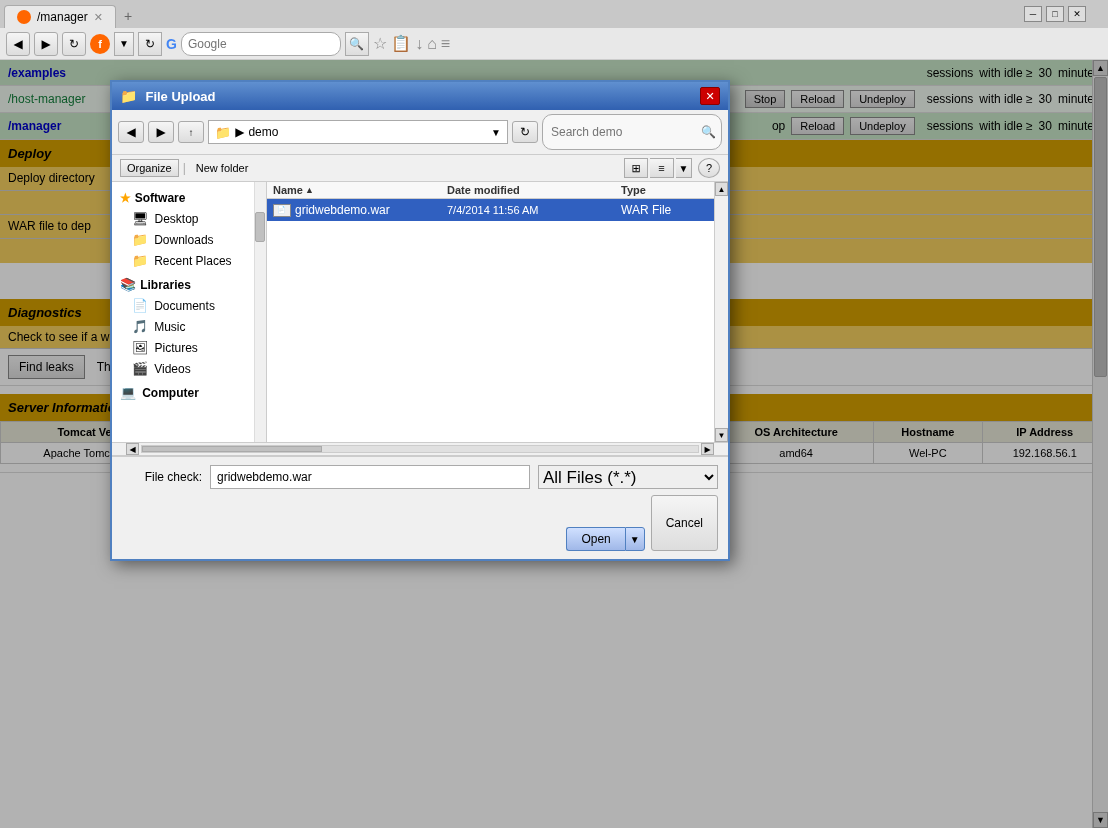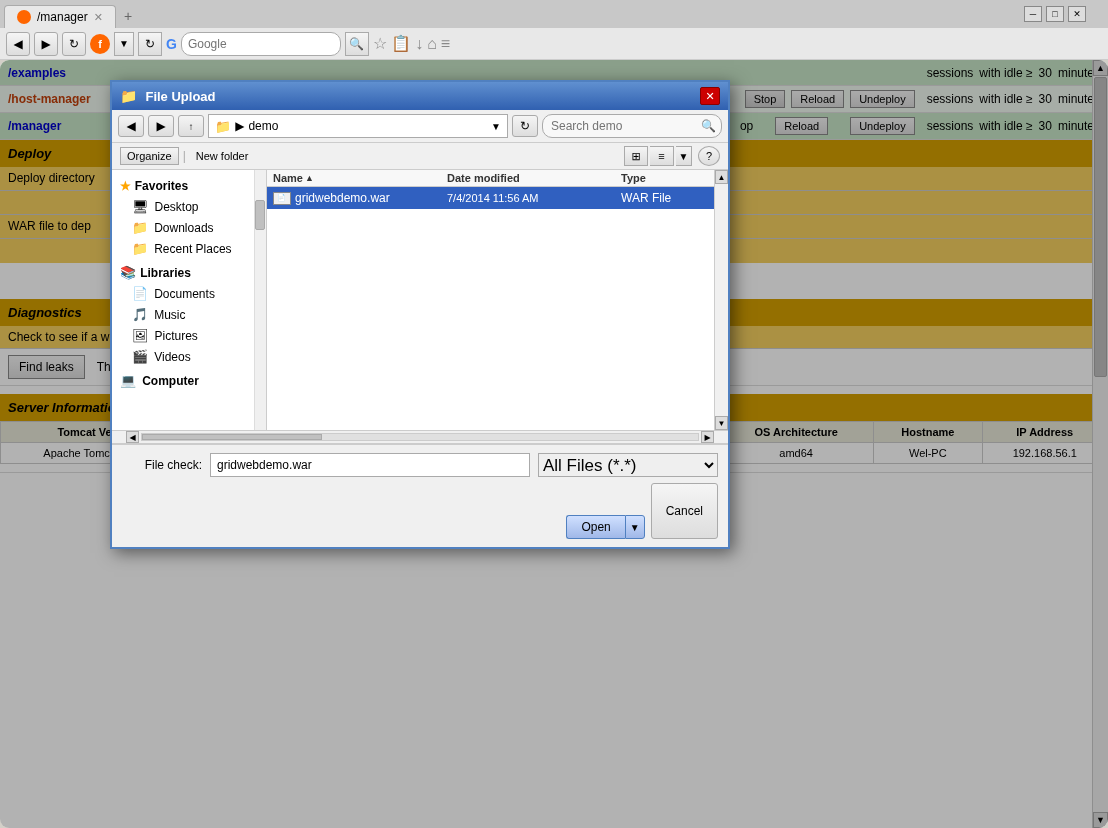--- a/index.html
+++ b/index.html
@@ -32,55 +32,55 @@
     <span style="font-size:14px; color:#4285f4; font-weight:bold;">G</span>
     <input type="text" placeholder="Google" style="width: 160px; height: 24px; border: 1px solid rgb(170, 170, 170); padding: 0px 6px; font-size: 12px; border-radius: 10px;">
     <button style="width:24px; height:24px; border:1px solid #aaa; background:linear-gradient(to bottom,#f5f5f5,#ddd); cursor:pointer; font-size:12px;">🔍</button>
     <span style="font-size:16px; cursor:pointer; color:#888;">☆</span>
     <span style="font-size:16px; cursor:pointer; color:#888;">📋</span>
     <span style="font-size:16px; cursor:pointer; color:#888;">↓</span>
     <span style="font-size:16px; cursor:pointer; color:#888;">⌂</span>
     <span style="font-size:16px; cursor:pointer; color:#888;">≡</span>
   </div>
 
-  <div style="position:relative; height:calc(828px - 60px); overflow:hidden; background:white;border-radius:9px;">
+  <div style="position:relative; height:calc(828px - 60px); overflow:hidden; background:white;">
 
     <div style="width:1108px; overflow-x:hidden;">
 
       <div style="display:flex; align-items:center; background:#c8e6c8; border-bottom:1px solid #ddd; padding:4px 8px; min-height:26px;">
         <a href="#" style="color:#00c; text-decoration:none; font-weight:bold; min-width:120px;">/examples</a>
         <div style="flex:1;"></div>
         <div style="display:flex; align-items:center; gap:6px;">
           <span>sessions</span>
           <span>with idle ≥</span>
           <span>30</span>
           <span>minutes</span>
         </div>
       </div>
 
       <div style="display:flex; align-items:center; background:#f0f8f0; border-bottom:1px solid #ddd; padding:4px 8px; min-height:26px;">
-        <a href="#" style="color:#c2410c; text-decoration:none; font-weight:bold; min-width:120px;">/host-manager</a>
+        <a href="#" style="color:#15803d; text-decoration:none; font-weight:normal; min-width:120px;">/host-manager</a>
         <div style="flex:1;"></div>
         <div style="display:flex; align-items:center; gap:6px;">
           <button style="padding:2px 8px; border:1px solid #888; background:linear-gradient(to bottom,#e8e8e8,#ccc); cursor:pointer; font-size:11px;">Stop</button>
           <button style="padding:2px 8px; border:1px solid #888; background:linear-gradient(to bottom,#f5f5f5,#ddd); cursor:pointer; font-size:11px;">Reload</button>
           <button style="padding:2px 8px; border:1px solid #888; background:linear-gradient(to bottom,#f5f5f5,#ddd); cursor:pointer; font-size:11px;">Undeploy</button>
         </div>
         <div style="display:flex; align-items:center; gap:6px; margin-left:12px;">
           <span>sessions</span>
           <span>with idle ≥</span>
           <span>30</span>
           <span>minutes</span>
         </div>
       </div>
 
       <div style="display:flex; align-items:center; background:#c8e6c8; border-bottom:1px solid #ddd; padding:4px 8px; min-height:26px;">
         <a href="#" style="color:#00c; text-decoration:none; font-weight:bold; min-width:120px;">/manager</a>
         <div style="flex:1;"></div>
-        <div style="display:flex; align-items:center; gap:22px;">
+        <div style="display:flex; align-items:center; gap:6px;">
           <span>op</span>
           <button style="padding:2px 8px; border:1px solid #888; background:linear-gradient(to bottom,#f5f5f5,#ddd); cursor:pointer; font-size:11px;">Reload</button>
           <button style="padding:2px 8px; border:1px solid #888; background:linear-gradient(to bottom,#f5f5f5,#ddd); cursor:pointer; font-size:11px;">Undeploy</button>
         </div>
         <div style="display:flex; align-items:center; gap:6px; margin-left:12px;">
           <span>sessions</span>
           <span>with idle ≥</span>
           <span>30</span>
           <span>minutes</span>
         </div>
@@ -168,21 +168,21 @@
 
         <div style="flex:1; border:1px solid #aaa; background:white; height:24px; display:flex; align-items:center; padding:0 6px; gap:4px; font-size:12px;">
           <span style="font-size:13px; color:#d4a000;">📁</span>
           <span>▶</span>
           <span style="font-weight:normal;">demo</span>
           <button style="margin-left:auto; border:none; background:none; cursor:pointer; font-size:10px;">▼</button>
         </div>
         <button style="width:26px; height:22px; border:1px solid #aaa; background:linear-gradient(to bottom,#f5f5f5,#ddd); cursor:pointer; border-radius:3px; font-size:12px;">↻</button>
 
         <div style="position:relative; display:flex; align-items:center;">
-          <input type="text" placeholder="Search demo" style="width: 180px; height: 24px; border: 1px solid rgb(170, 170, 170); padding: 0px 24px 0px 8px; font-size: 12px; border-radius: 10px; background: rgb(248, 248, 248);">
+          <input type="text" placeholder="Search demo" style="width: 180px; height: 36px; border: 1px solid rgb(170, 170, 170); padding: 0px 24px 0px 8px; font-size: 12px; border-radius: 10px; background: rgb(248, 248, 248);">
           <span style="position:absolute; right:6px; font-size:12px; color:#666;">🔍</span>
         </div>
       </div>
 
       <div style="background:#f0f0f0; border-bottom:1px solid #ccc; padding:3px 8px; display:flex; align-items:center; justify-content:space-between;">
         <div style="display:flex; align-items:center; gap:4px;">
           <button style="padding:2px 6px; border:1px solid #aaa; background:linear-gradient(to bottom,#f5f5f5,#ddd); cursor:pointer; font-size:11px; display:flex; align-items:center; gap:2px;">Organize</button>
           <span style="color:#aaa;">|</span>
           <button style="padding:2px 6px; border:none; background:transparent; cursor:pointer; font-size:11px;">New folder</button>
         </div>
@@ -193,21 +193,21 @@
           <button style="width:22px; height:20px; border:1px solid #aaa; background:linear-gradient(to bottom,#f5f5f5,#ddd); cursor:pointer; font-size:11px; border-radius:50%; margin-left:4px;">?</button>
         </div>
       </div>
 
       <div style="display:flex; height:260px;">
 
         <div style="width:155px; border-right:1px solid #ccc; background:white; overflow-y:auto; padding:6px 0; position:relative;">
 
           <div style="display:flex; align-items:center; gap:4px; padding:3px 8px; font-weight:bold; font-size:12px;">
             <span style="color:#ffa500;">★</span>
-            <span>Favorites</span>
+            <span>Software</span>
           </div>
           <div style="display:flex; align-items:center; gap:6px; padding:3px 20px; font-size:12px; cursor:pointer;">
             <span style="font-size:13px;">🖥</span>
             <span>Desktop</span>
           </div>
           <div style="display:flex; align-items:center; gap:6px; padding:3px 20px; font-size:12px; cursor:pointer;">
             <span style="font-size:13px;">📁</span>
             <span>Downloads</span>
           </div>
           <div style="display:flex; align-items:center; gap:6px; padding:3px 20px; font-size:12px; cursor:pointer;">

